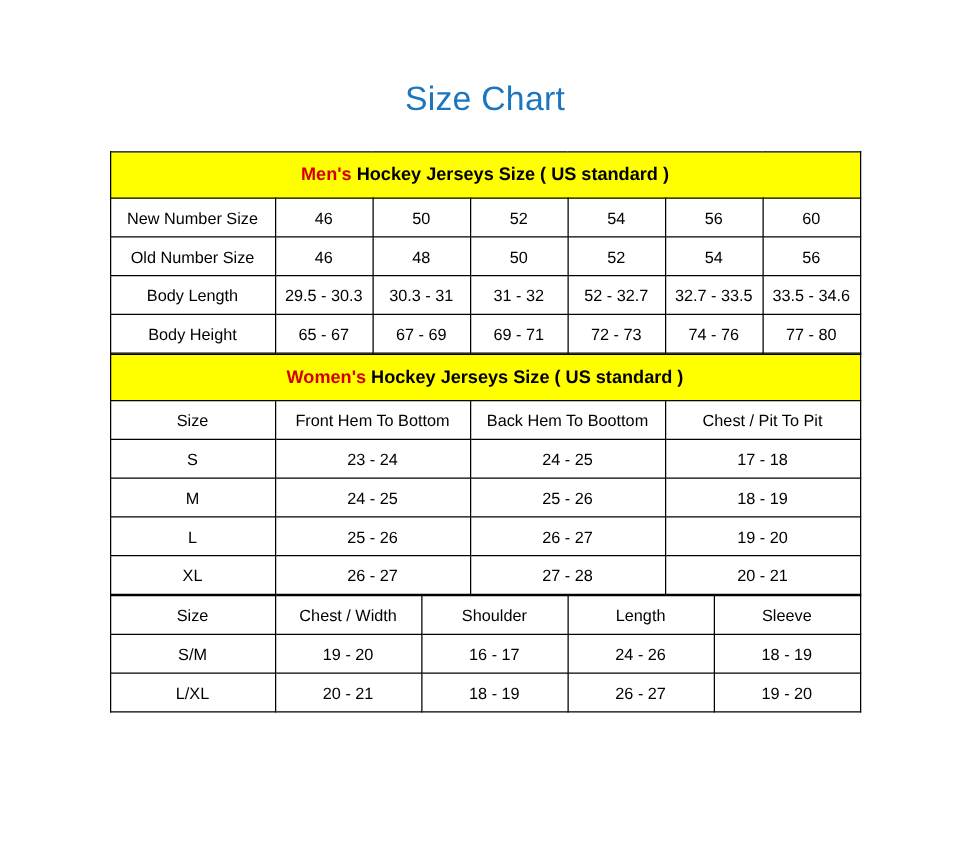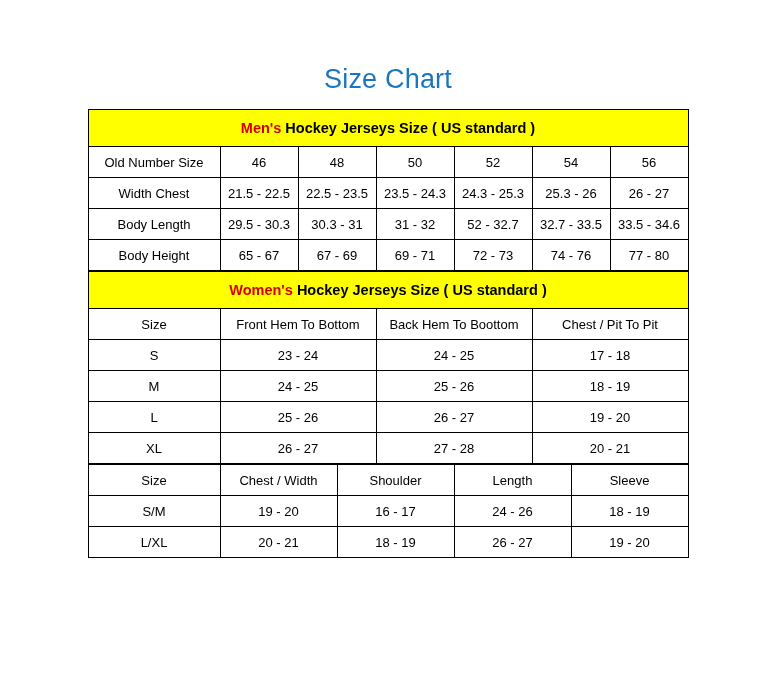--- a/index.html
+++ b/index.html
@@ -24,21 +24,21 @@
     text-align: center;
     color: #1b76c0;
     font-size: 27px;
     font-weight: normal;
     padding-top: 64px;
     padding-bottom: 14px;
     letter-spacing: 0.2px;
   }
   .chart-wrap {
     width: 601px;
-    margin: 0 auto;
+    margin: 12px auto;
   }
   table.sizetable {
     border-collapse: collapse;
     width: 100%;
     table-layout: fixed;
   }
   table.sizetable td,
   table.sizetable th {
     border: 1px solid #000000;
     text-align: center;
@@ -86,36 +86,36 @@
           <col style="width:13%">
           <col style="width:13%">
           <col style="width:13%">
           <col style="width:13%">
       </colgroup>
       <tbody>
         <tr class="section-header">
           <td colspan="7"><span class="accent-men">Men's</span><span class="hdr-rest"> Hockey Jerseys Size ( US standard )</span></td>
         </tr>
         <tr>
+          <td class="rowlabel">New Number Size</td>
+          <td>46</td>
+          <td>50</td>
+          <td>52</td>
+          <td>54</td>
+          <td>56</td>
+          <td>60</td>
+        </tr>
+        <tr>
           <td class="rowlabel">Old Number Size</td>
           <td>46</td>
           <td>48</td>
           <td>50</td>
           <td>52</td>
           <td>54</td>
           <td>56</td>
-        </tr>
-        <tr>
-          <td class="rowlabel">Width Chest</td>
-          <td>21.5 - 22.5</td>
-          <td>22.5 - 23.5</td>
-          <td>23.5 - 24.3</td>
-          <td>24.3 - 25.3</td>
-          <td>25.3 - 26</td>
-          <td>26 - 27</td>
         </tr>
         <tr>
           <td class="rowlabel">Body Length</td>
           <td>29.5 - 30.3</td>
           <td>30.3 - 31</td>
           <td>31 - 32</td>
           <td>52 - 32.7</td>
           <td>32.7 - 33.5</td>
           <td>33.5 - 34.6</td>
         </tr>

